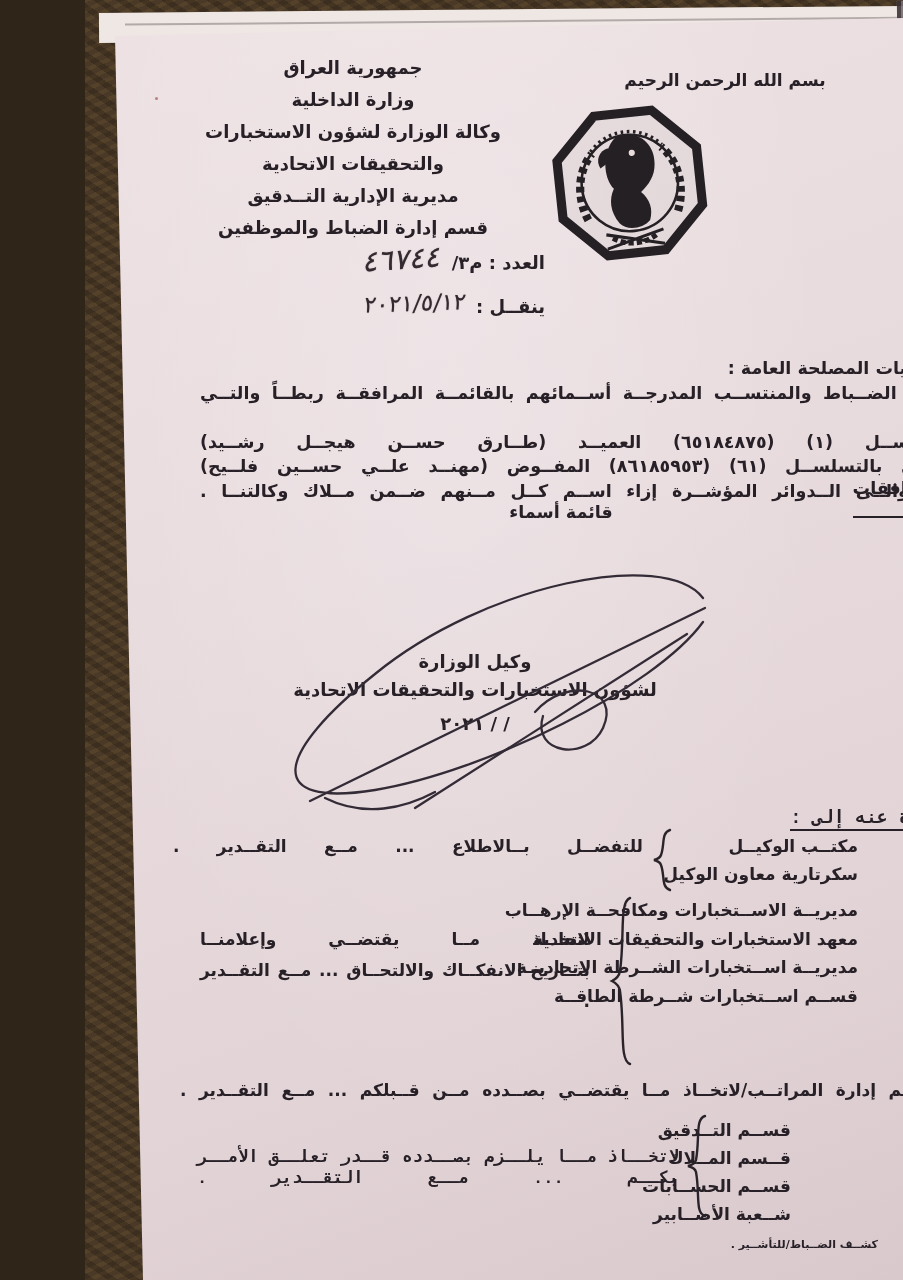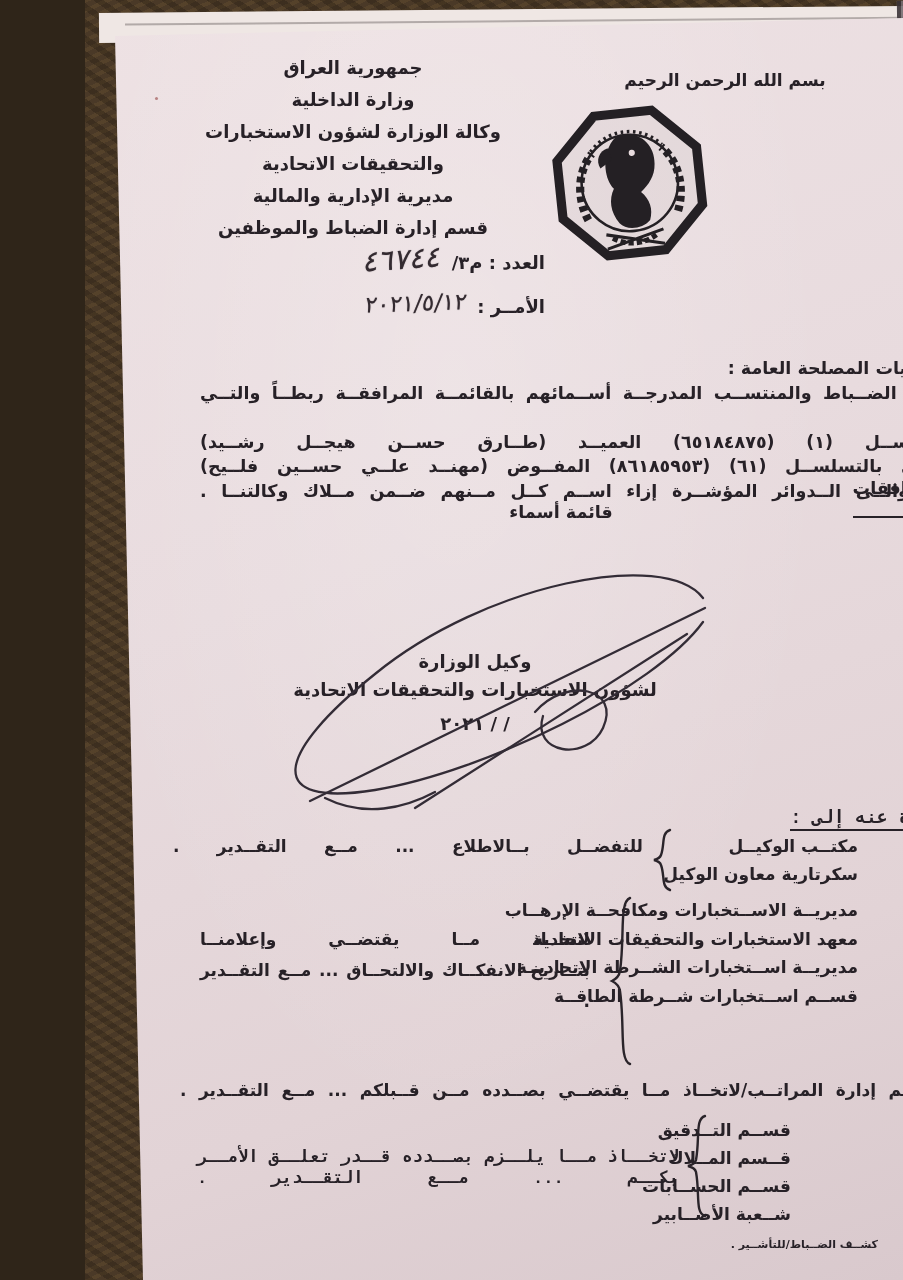--- a/index.html
+++ b/index.html
@@ -126,30 +126,30 @@
       <path d="M 62 42 C 53 44 49 53 53 61 L 65 54 Z" fill="#242024"></path>
       <circle cx="85" cy="49" r="3" fill="#e8dbde"></circle>
       <path d="M 52 126 L 108 140 M 108 126 L 52 140" stroke="#242024" stroke-width="3"></path>
     </svg>
 
     <div class="abs letterhead b">
       <div>جمهورية العراق</div>
       <div>وزارة الداخلية</div>
       <div>وكالة الوزارة لشؤون الاستخبارات</div>
       <div>والتحقيقات الاتحادية</div>
-      <div>مديرية الإدارية والمالية</div>
+      <div>مديرية الإدارية التــدقيق</div>
       <div>قسم إدارة الضباط والموظفين</div>
     </div>
 
     <div class="abs refrow">
       <span class="lbl b">العدد : م٣/</span>
       <span class="hw hw-num">٤٦٧٤٤</span>
     </div>
     <div class="abs refrow refrow2">
-      <span class="lbl b">الأمــر :</span>
+      <span class="lbl b">ينقــل :</span>
       <span class="hw hw-date">٢٠٢١/٥/١٢</span>
     </div>
 
 
     <div class="abs body-block b">
       <div class="r">لمقتضيات المصلحة العامة :</div>
       <div class="j">ينقــل الضــباط والمنتســب المدرجــة أســمائهم بالقائمــة المرافقــة ربطــاً والتــي تبــدأ</div>
       <div class="j">بالتسلســل (١) (٦٥١٨٤٨٧٥) العميــد (طــارق حســن هيجــل رشــيد)</div>
       <div class="j">وتنتهي بالتسلســل (٦١) (٨٦١٨٥٩٥٣) المفــوض (مهنــد علــي حســين فلــيح)</div>
       <div class="j">مــن والــى الــدوائر المؤشــرة إزاء اســم كــل مــنهم ضــمن مــلاك وكالتنــا .</div>

